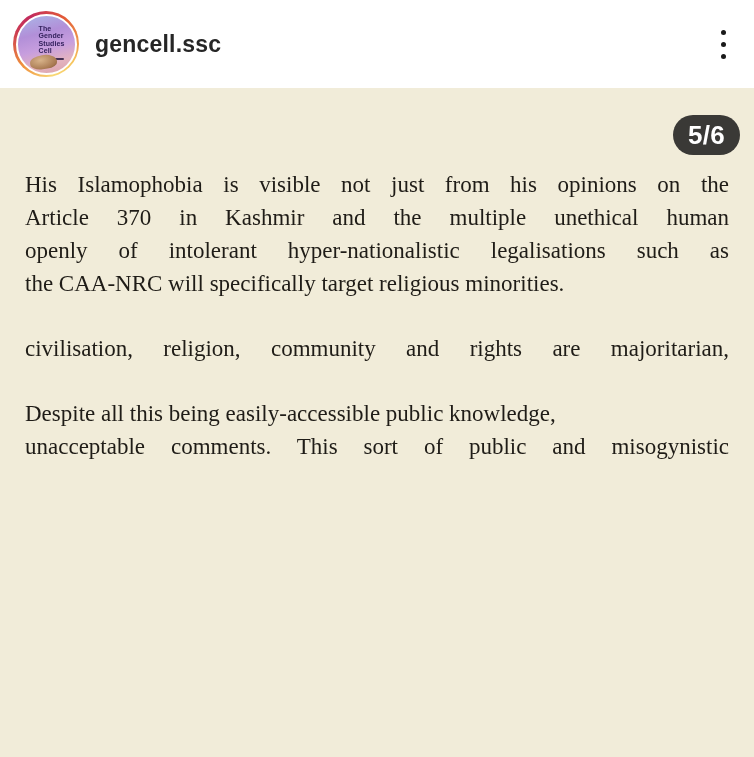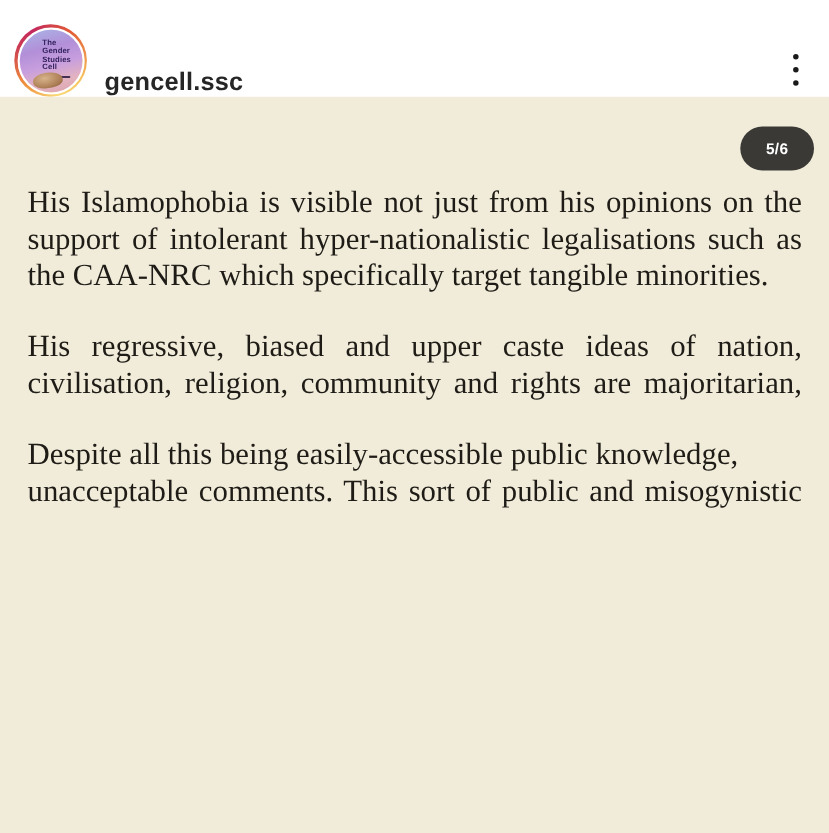--- a/index.html
+++ b/index.html
@@ -16,21 +16,21 @@
   body {
     font-family: "Liberation Sans", sans-serif;
     background: var(--header-background);
   }
   .app { width: 754px; height: 757px; overflow: hidden; position: relative; }
 
   
   .header {
     height: 88px;
     display: flex;
-    align-items: flex-end;
+    align-items: center;
     padding: 0 16px 0 13px;
     background: var(--header-background);
   }
   .avatar-ring {
     width: 66px; height: 66px;
     border-radius: 50%;
     background: conic-gradient(from -30deg,
       #c22a5e, #e35b36 18%, #f6c35c 42%, #f9d976 55%, #ef8e3c 72%, #cb3a52 90%, #c22a5e);
     padding: 2.5px;
     flex: 0 0 auto;
@@ -95,29 +95,29 @@
     padding: 80px 25px 0 25px;
     overflow: hidden;
   }
   .badge {
     position: absolute;
     top: 27px; right: 14px;
     min-width: 67px; height: 40px;
     background: var(--badge-background);
     color: var(--badge-text);
     border-radius: 21px;
-    font-size: 14px;
+    font-size: 26px;
     font-weight: 700;
     display: flex; align-items: center; justify-content: center;
     padding: 0 15px;
     letter-spacing: 0.3px;
   }
   .post-text {
     font-family: "Liberation Serif", "DejaVu Serif", serif;
-    font-size: 28px;
+    font-size: 23px;
     color: var(--body-text);
   }
   .paragraph { margin-bottom: 32px; }
   .line {
     line-height: 33px;
     text-align: justify;
     text-align-last: left;
     white-space: nowrap;
   }
   .line.just { text-align-last: justify; }
@@ -148,25 +148,25 @@
       <span class="dot"></span>
       <span class="dot"></span>
     </button>
   </header>
 
   <main class="post">
     <div class="badge">5/6</div>
     <div class="post-text">
         <div class="paragraph">
           <div class="line just">His Islamophobia is visible not just from his opinions on the</div>
-          <div class="line just">support of intolerant hyper-nationalistic legalisations such as</div>
-          <div class="line">the CAA-NRC which specifically target tangible minorities.</div>
+          <div class="line just">Article 370 in Kashmir and the multiple unethical human</div>
+          <div class="line just">openly of intolerant hyper-nationalistic legalisations such as</div>
+          <div class="line">the CAA-NRC will specifically target religious minorities.</div>
         </div>
         <div class="paragraph">
-          <div class="line just">His regressive, biased and upper caste ideas of nation,</div>
           <div class="line just">civilisation, religion, community and rights are majoritarian,</div>
         </div>
         <div class="paragraph">
           <div class="line">Despite all this being easily-accessible public knowledge,</div>
           <div class="line just">unacceptable comments. This sort of public and misogynistic</div>
         </div>
       </div>
   </main>
 
 </div>

